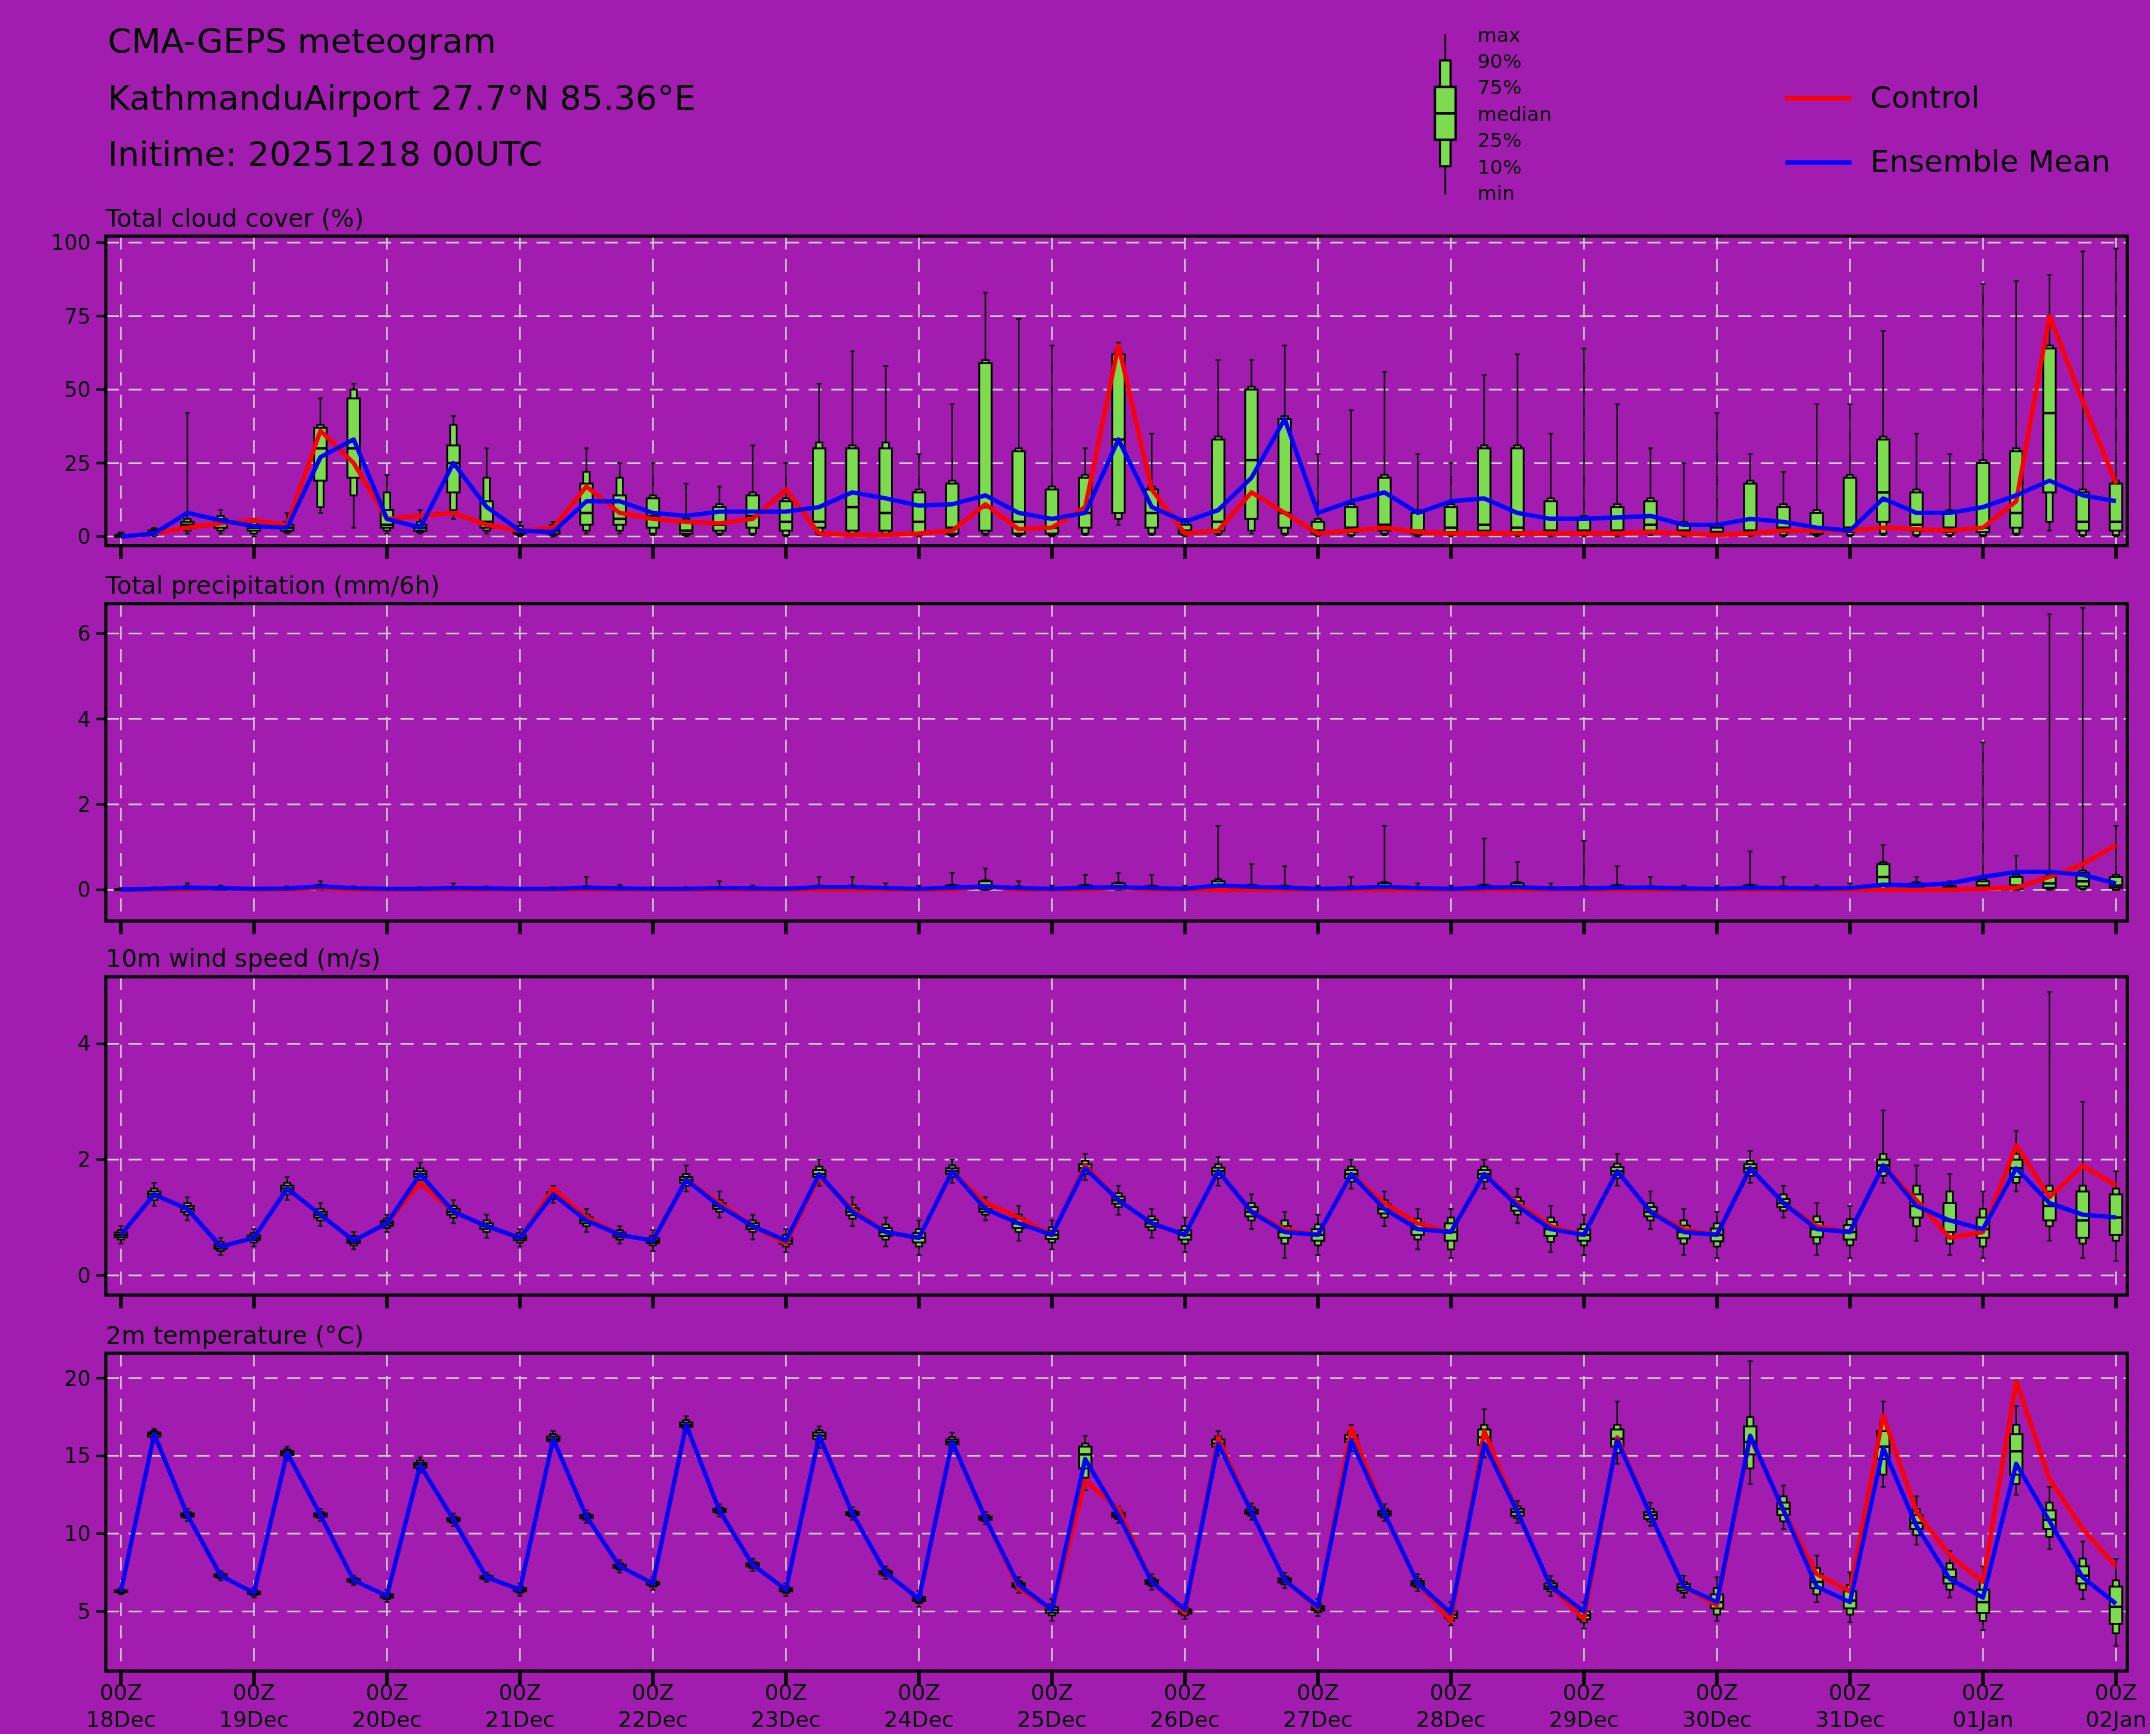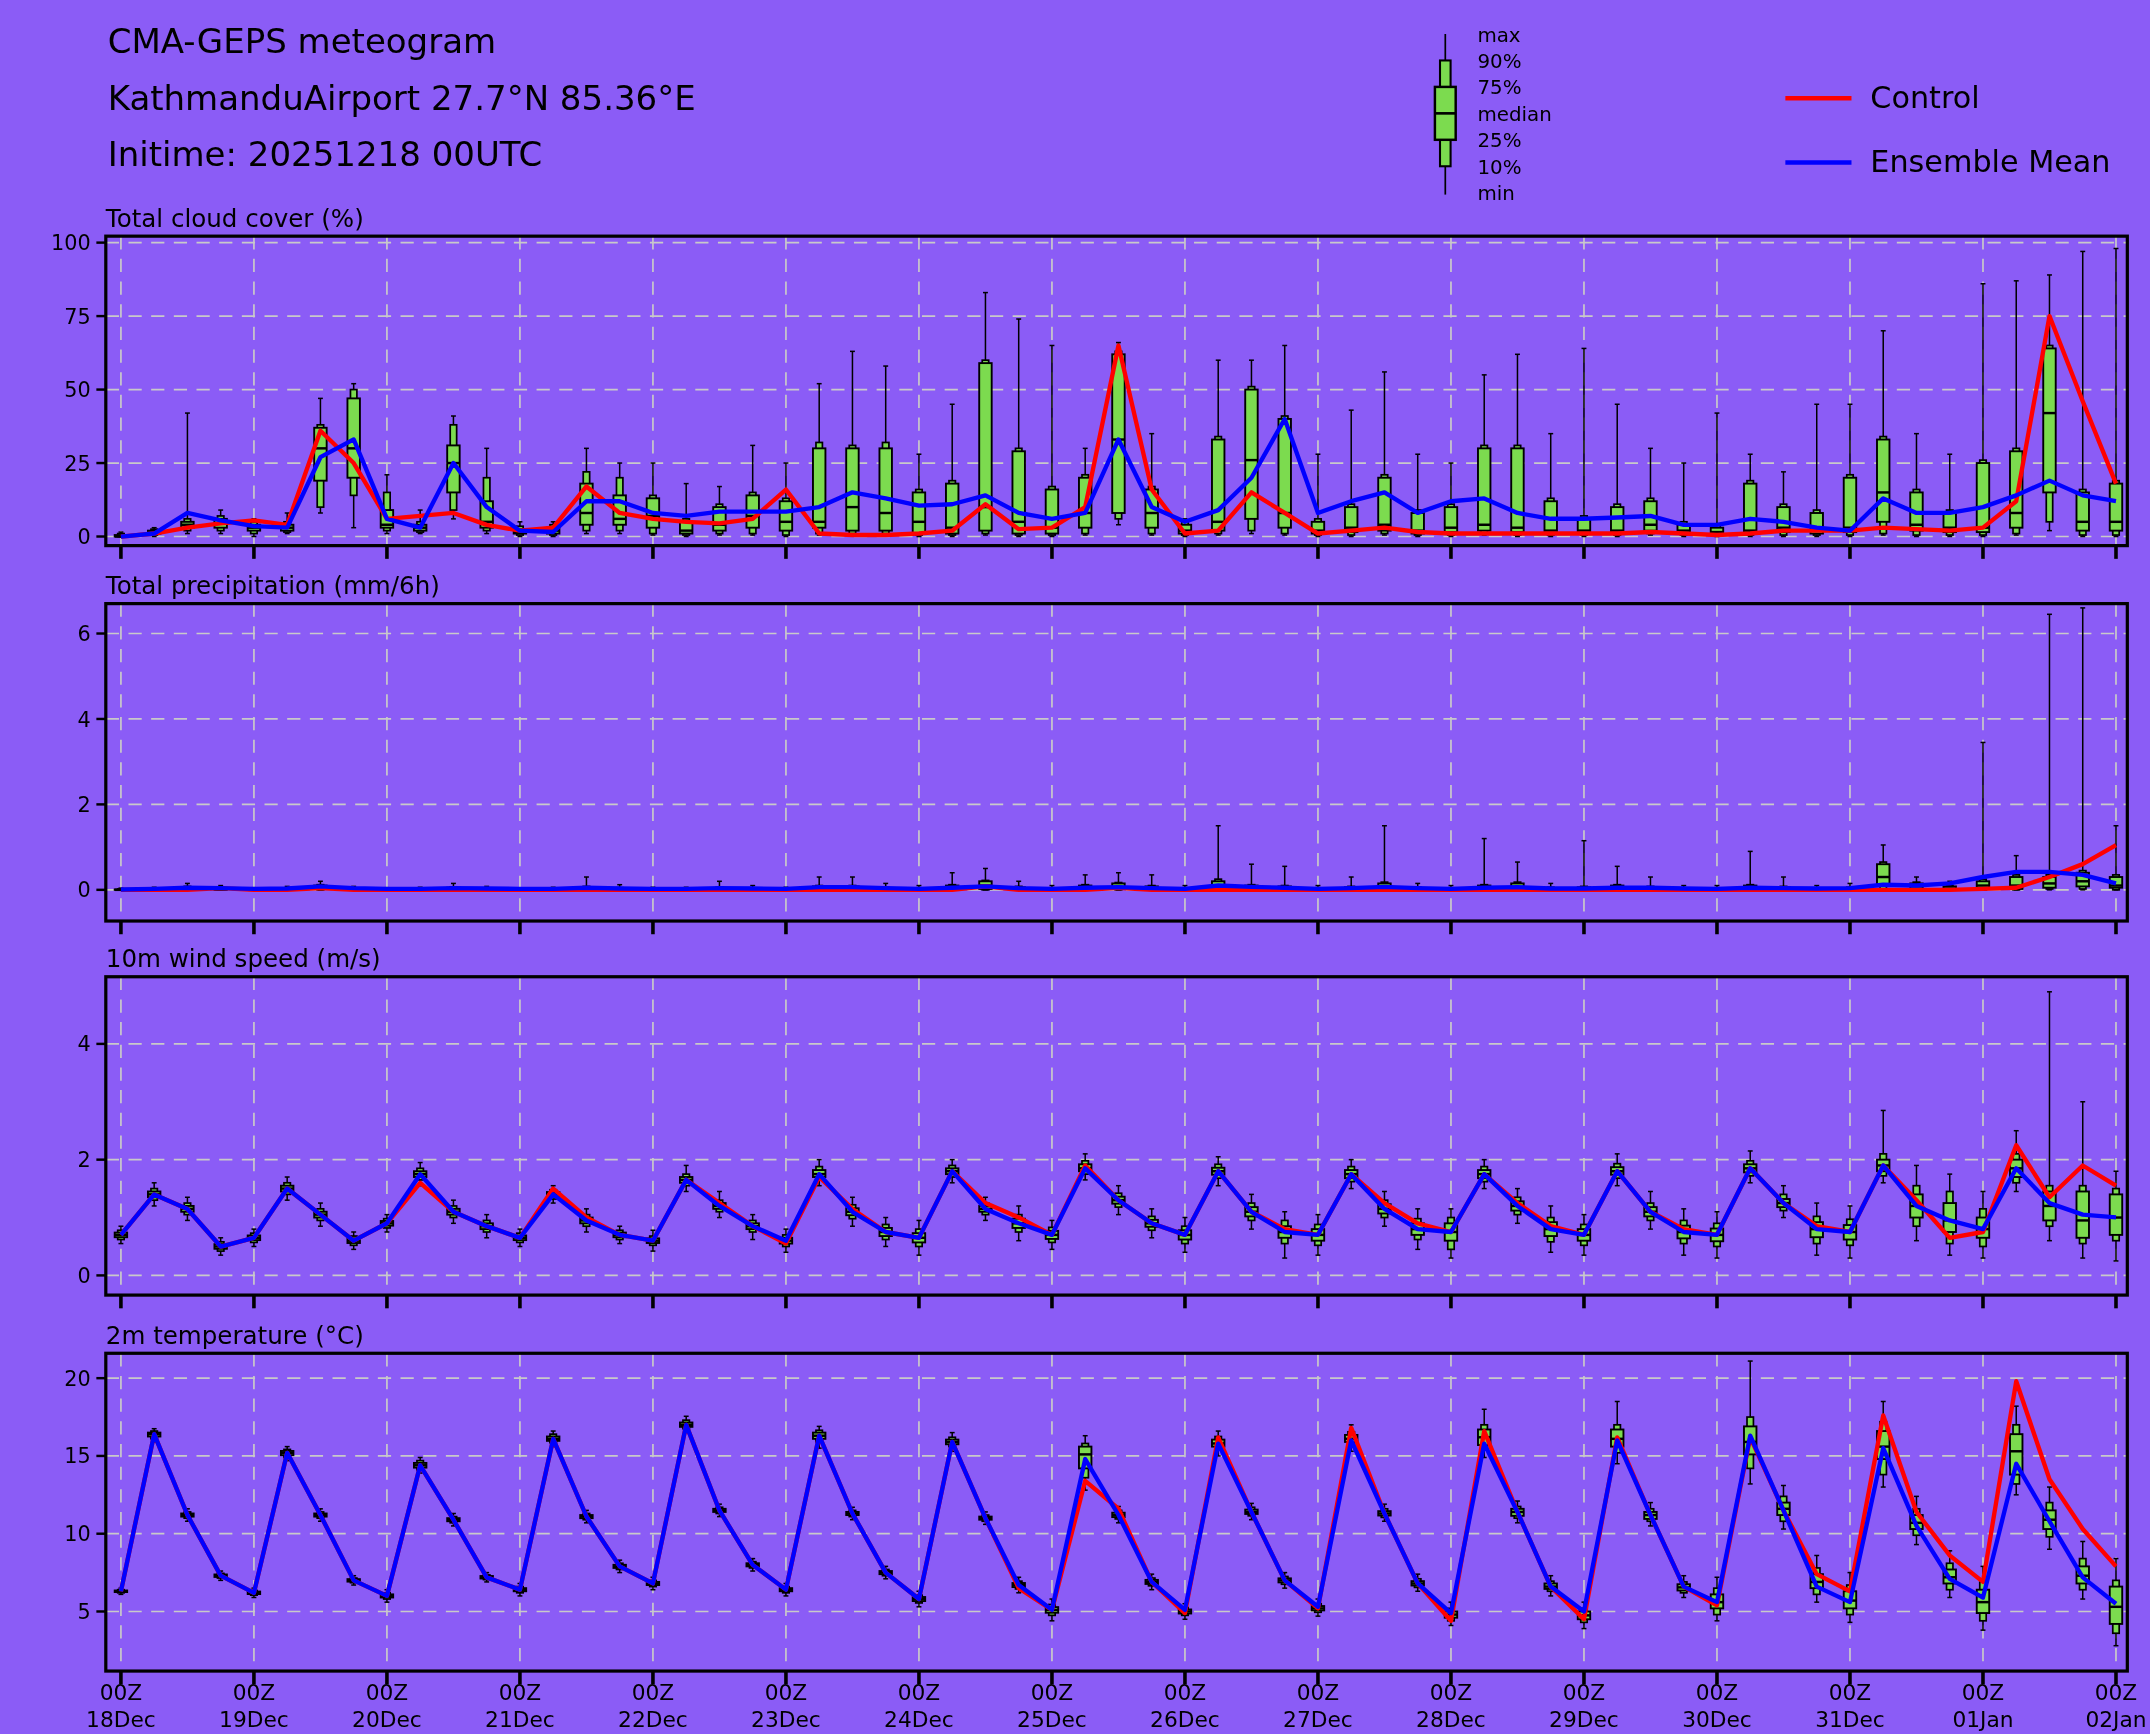--- a/index.html
+++ b/index.html
@@ -1,16 +1,16 @@
 <!DOCTYPE html>
 <html style="font-size:7.6px"><head>
 <meta charset="utf-8">
 <style>
   html,body{margin:0;padding:0;background:#ffffff;}
-  .page{width:100vw;background:#8b5cf6;}
+  .page{width:100vw;background:#a21caf;}
   svg{display:block;width:100%;height:auto;font-family:"DejaVu Sans", sans-serif;}
   text{fill:#000000;}
   .hdr{font-size:18px;}
   .ptitle{font-size:13px;}
   .legsmall{font-size:10.5px;}
   .legbig{font-size:16px;}
 </style>
 </head>
 <body>
 

